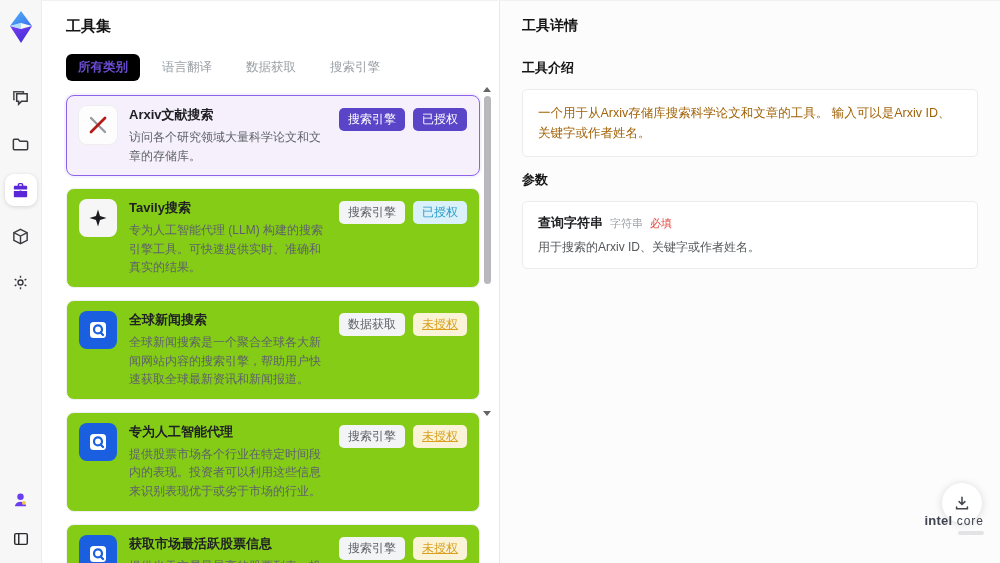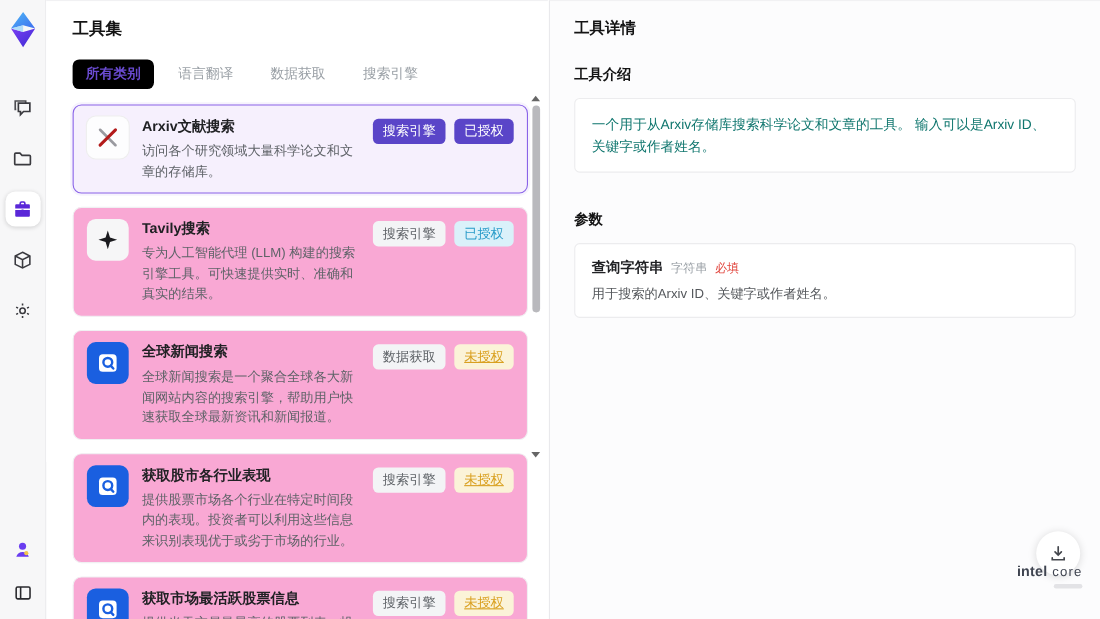--- a/index.html
+++ b/index.html
@@ -31,21 +31,21 @@
   }
   .tools-title { font-size:15px; font-weight:bold; color:#141414; margin-bottom:18px; }
   .tabs { display:flex; gap:10px; margin-bottom:14px; }
   .tab {
     font-size:12.5px; color:#9aa0a6; padding:5px 12px; border-radius:6px; cursor:pointer; white-space:nowrap;
   }
   .tab.active { background:#000000; color:#6a4bd1; font-weight:bold; }
   .tool-list { width:414px; }
   .tool-card {
     display:flex; align-items:flex-start; gap:12px;
-    background:#f9a8d4; border:1px solid #f0f0f2; border-radius:8px;
+    background:#84cc16; border:1px solid #f0f0f2; border-radius:8px;
     padding:10px 12px; margin-bottom:12px; cursor:pointer;
   }
   .tool-card.selected { background:#f6f0fd; border:1.5px solid #8a63e8; box-shadow:0 0 0 2px rgba(138,99,232,.08); }
   .tool-icon {
     width:38px; height:38px; border-radius:8px; flex-shrink:0;
     display:flex; align-items:center; justify-content:center; font-size:18px;
   }
   .tool-icon.lightsq { background:#f6f6f7; }
   .tool-icon.whitesq { background:#fdfdfe; box-shadow:0 0 0 1px #eee; }
   .tool-icon.bluesq  { background:#1a5fe0; }
@@ -70,21 +70,21 @@
   
   .detail-panel {
     position:absolute; left:499px; top:0; width:501px; height:563px;
     background:#fcfcfd; border-left:1px solid #e9e9ec; border-top:1px solid #f1f1f3;
     padding:16px 22px 0 22px;
   }
   .detail-title { font-size:14px; font-weight:bold; color:#141414; margin-bottom:24px; }
   .section-title { font-size:13px; font-weight:bold; color:#141414; margin-bottom:12px; }
   .info-box {
     background:#fff; border:1px solid #ececee; border-radius:5px;
-    padding:13px 15px; font-size:12.5px; color:#0f766e; line-height:1.6; margin-bottom:34px;
+    padding:13px 15px; font-size:12.5px; color:#a16207; line-height:1.6; margin-bottom:14px;
   }
   .param-box {
     background:#fff; border:1px solid #ececee; border-radius:5px;
     padding:12px 15px; margin-bottom:12px;
   }
   .param-head { display:flex; align-items:baseline; gap:7px; margin-bottom:7px; }
   .param-name { font-size:13px; font-weight:bold; color:#202124; }
   .param-type { font-size:11px; color:#9aa0a6; }
   .param-required { font-size:11px; color:#e1463e; }
   .param-desc { font-size:12px; color:#55585c; }
@@ -232,21 +232,21 @@
 
     <div class="tool-card">
       <div class="tool-icon bluesq">
         <svg width="22" height="22" viewBox="0 0 22 22">
           <rect x="3" y="3" width="16" height="16" rx="3.5" fill="#fff"></rect>
           <circle cx="11" cy="10.4" r="4" fill="none" stroke="#1a5fe0" stroke-width="2.2"></circle>
           <line x1="13.6" y1="13.4" x2="16" y2="16" stroke="#1a5fe0" stroke-width="2.2" stroke-linecap="round"></line>
         </svg>
       </div>
       <div class="tool-main">
-        <div class="tool-name">获取股市各行业表现</div>
+        <div class="tool-name">专为人工智能代理</div>
         <div class="tool-desc">提供股票市场各个行业在特定时间段内的表现。投资者可以利用这些信息来识别表现优于或劣于市场的行业。</div>
       </div>
       <div class="tool-badges">
         <span class="badge grey">搜索引擎</span>
         <span class="badge yellow">未授权</span>
       </div>
     </div>
 
     <div class="tool-card">
       <div class="tool-icon bluesq">

